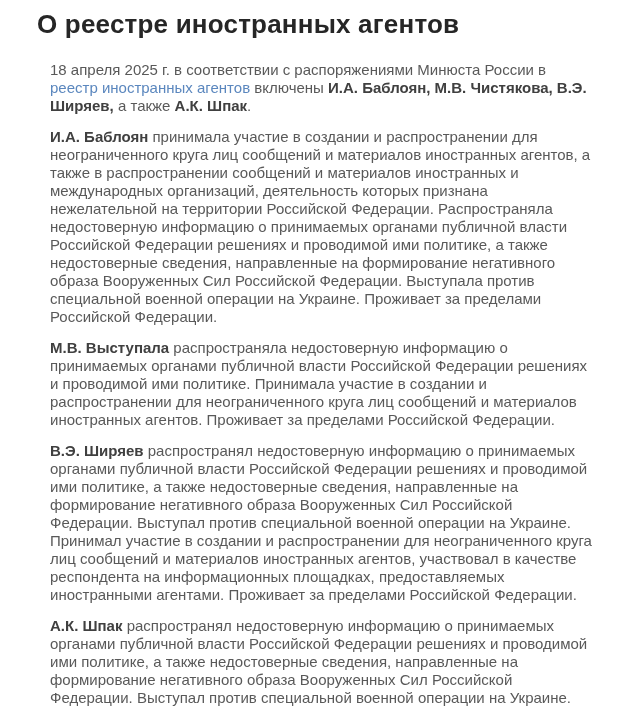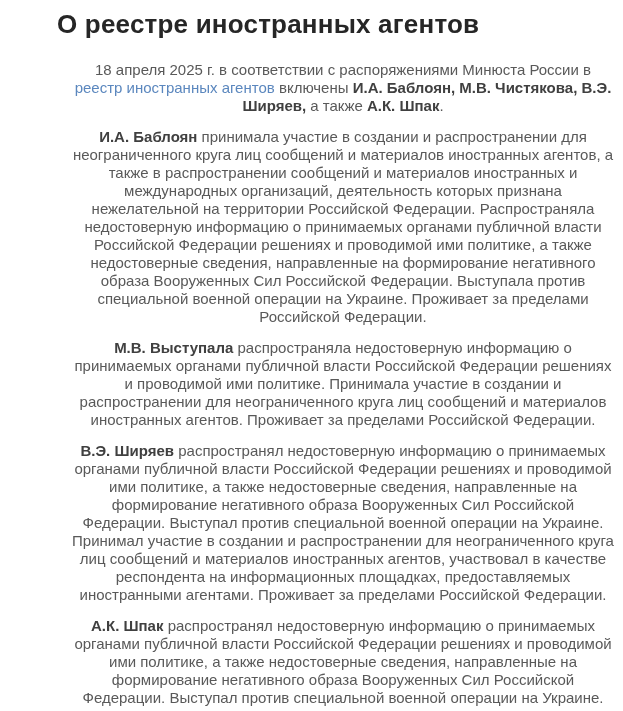--- a/index.html
+++ b/index.html
@@ -14,41 +14,39 @@
     margin: 0;
     padding: 0;
     background: var(--c-bg);
     font-family: "Liberation Sans", "DejaVu Sans", sans-serif;
   }
   .page {
     width: 623px;
     height: 711px;
     background: var(--c-bg);
     overflow: hidden;
-    padding-left: 20px;
   }
   .page-title {
     margin: 0;
     padding: 9px 0 0 37px;
     font-size: 26px;
     line-height: 30px;
     font-weight: 700;
     letter-spacing: 0.2px;
     color: var(--c-heading);
   }
   .article-body {
     margin: 22px 0 0 50px;
     width: 546px;
     font-size: 15px;
     line-height: 18px;
     color: var(--c-body);
   }
   .article-body p {
     margin: 0 0 13px 0;
-    text-align: center;
   }
   .person-name, .names-inline {
     font-weight: 700;
     color: var(--c-name);
   }
   a.registry-link {
     color: var(--c-link);
     text-decoration: none;
     cursor: pointer;
   }

